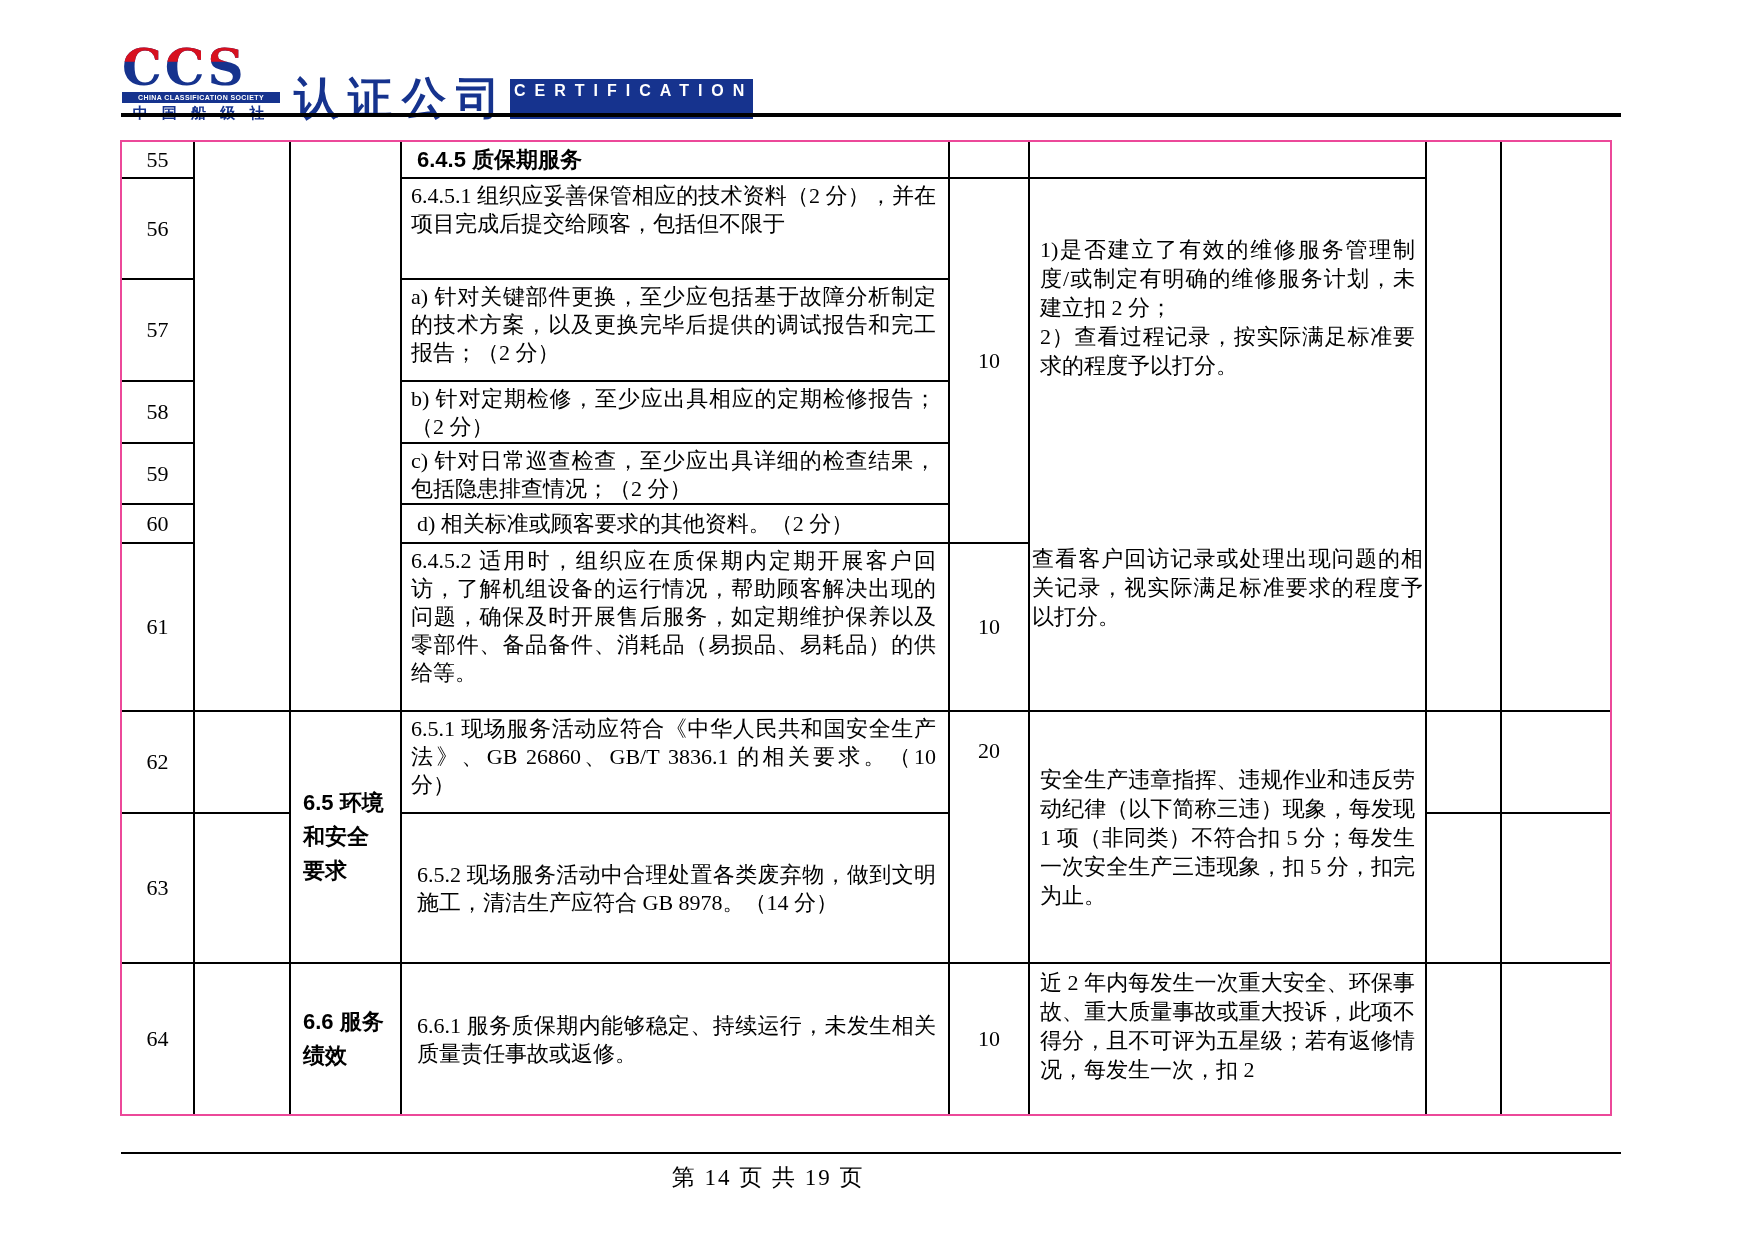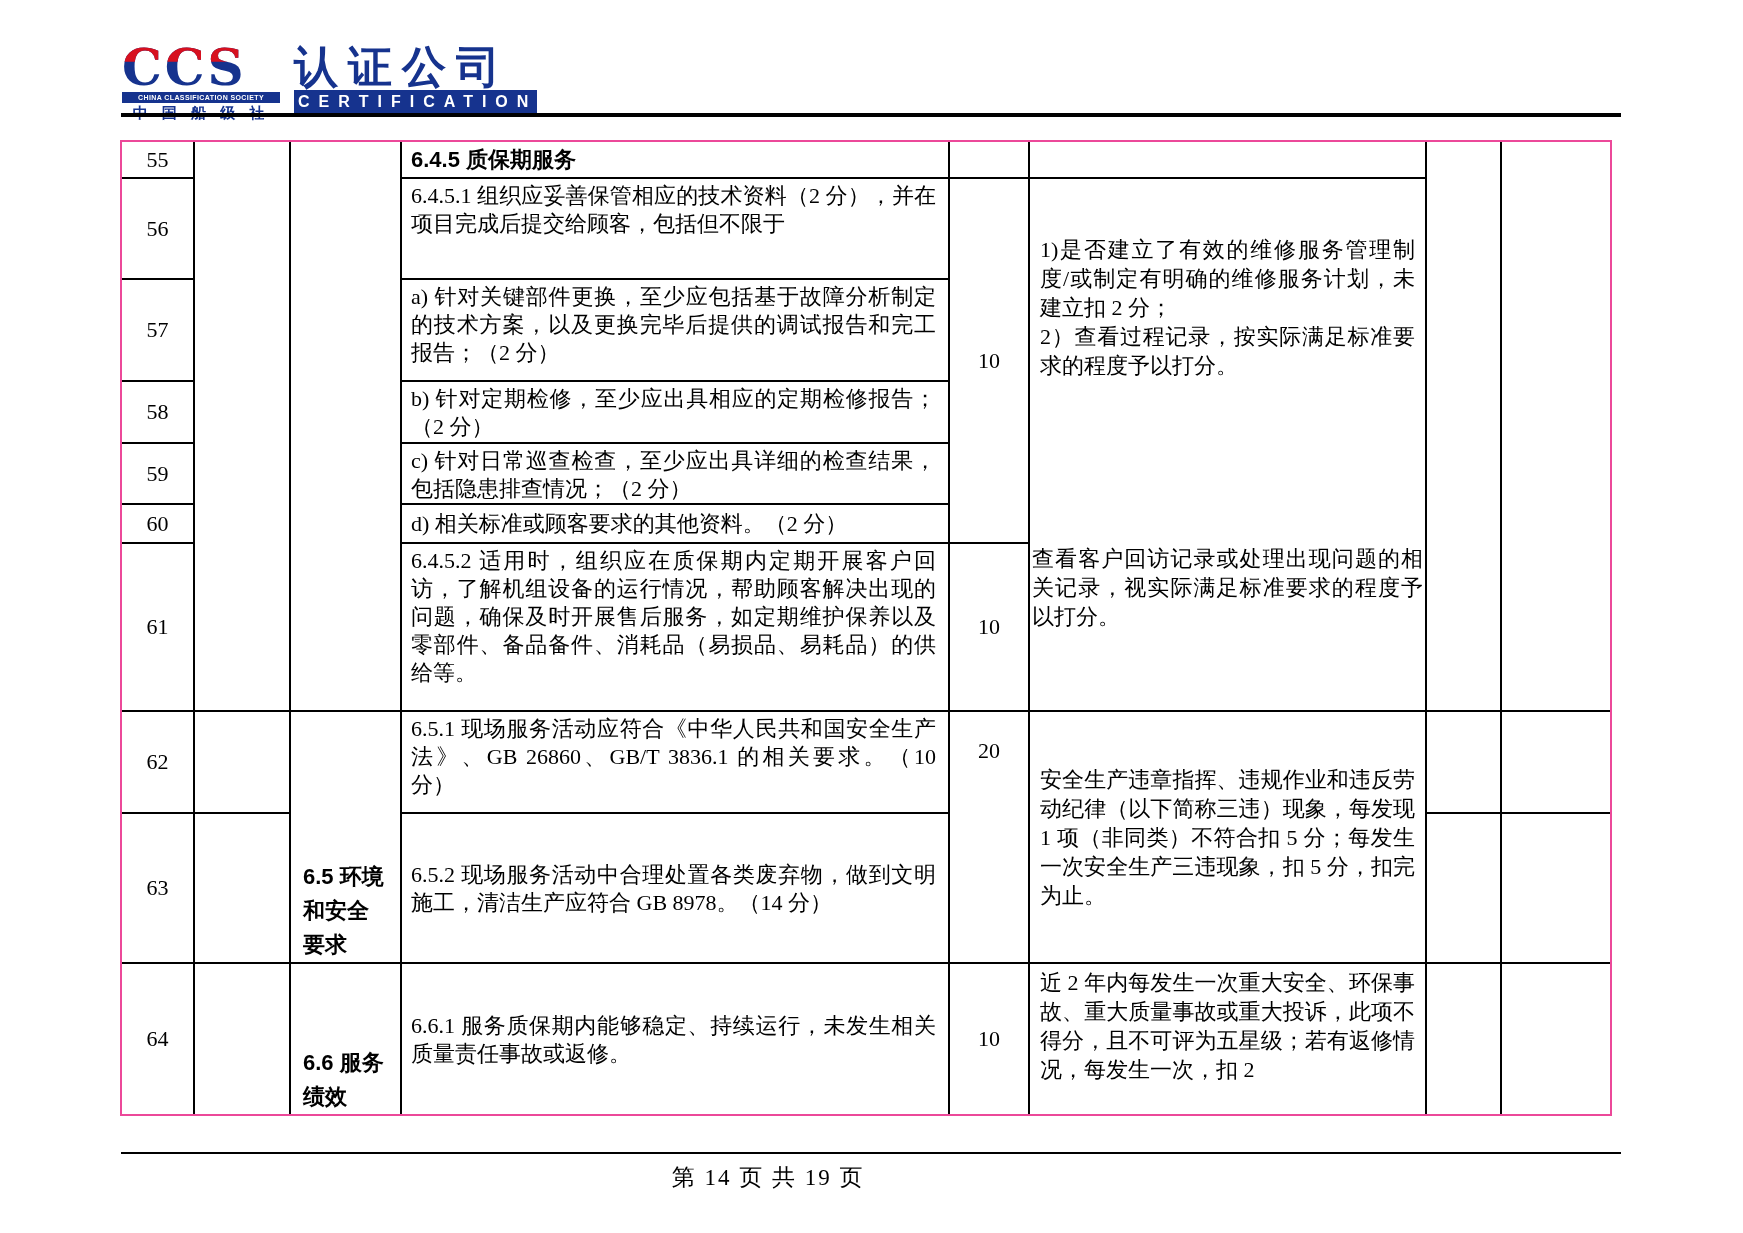--- a/index.html
+++ b/index.html
@@ -9,43 +9,43 @@
     font-family:"Liberation Serif","DejaVu Serif",serif; color:#000;
   }
   
   .logo-wrap { position:absolute; left:122px; top:46px; display:flex; align-items:flex-start; }
   .ccs-block { display:flex; flex-direction:column; width:158px; }
   .ccs-word { font-family:"DejaVu Serif","Liberation Serif",serif; font-weight:bold; font-size:50px; line-height:44px; letter-spacing:3px; display:flex; }
   .ccs-letter { position:relative; color:#16338e; }
   .ccs-letter::after { content:attr(data-ch); position:absolute; left:0; top:0; color:#d7101f; clip-path:inset(0 0 64% 0); }
   .society-bar { margin-top:2px; background:#16338e; color:#fff; font-family:"Liberation Sans","DejaVu Sans",sans-serif; font-weight:bold; font-size:7px; letter-spacing:0.4px; text-align:center; padding:2px 1px; white-space:nowrap; }
   .society-cn { margin-top:1px; color:#16338e; font-family:"Liberation Sans","DejaVu Sans",sans-serif; font-weight:bold; font-size:15px; letter-spacing:5px; text-align:center; white-space:nowrap; }
-  .cert-block { margin-left:14px; display:flex; flex-direction:column; }
+  .cert-block { margin-left:14px; display:flex; flex-direction:row;margin-top:31px; }
   .company-cn { color:#16338e; font-family:"Liberation Sans","DejaVu Sans",sans-serif; font-weight:bold; font-size:44px; line-height:42px; letter-spacing:10px; white-space:nowrap; }
   .cert-bar { margin-top:2px; background:#16338e; color:#fff; font-family:"Liberation Sans","DejaVu Sans",sans-serif; font-weight:bold; font-size:16px; letter-spacing:9px; text-align:center; padding:3px 0 2px 4px; }
   .doc-line { position:absolute; left:776px; top:80px; font-size:23px; letter-spacing:1px; white-space:nowrap; }
   .header-rule { position:absolute; left:121px; top:113px; width:1500px; height:4px; background:#000; }
   
   .tbl {
     position:absolute; left:120px; top:140px;
     width:1492px; height:976px;
     border:2px solid #ec4899;
     display:grid;
     grid-template-columns:73px 96px 111px 548px 80px 397px 75px 108px;
     grid-template-rows:37px 101px 102px 62px 61px 39px 168px 102px 150px 150px;
   }
   .cell { border-right:2px solid #000; border-bottom:2px solid #000; font-size:22px; overflow:hidden; }
   .lc { border-right:none; }
   .lr { border-bottom:none; }
   .num { display:flex; align-items:center; justify-content:center; font-size:22px; }
   .content { padding:3px 12px 2px 9px; line-height:28px; text-align:justify; }
   .vc { display:flex; align-items:center; }
-  .vc > div { width:100%; }
+  .vc > div { width:100%;margin-left:6px; }
   .bold { font-family:"Liberation Sans","DejaVu Sans",sans-serif; font-weight:bold; }
-  .section { display:flex; align-items:flex-end; padding:0 12px; line-height:34px; font-size:22px; }
+  .section { display:flex; align-items:center; padding:0 12px; line-height:34px; font-size:22px; }
   .score { display:flex; justify-content:center; align-items:center; font-size:22px; }
   .score-top { align-items:flex-start; padding-top:26px; }
   .criteria { padding:0 10px; line-height:29px; text-align:justify; }
   .critA { padding:0; display:flex; flex-direction:column; }
   .critA .pA1 { height:365px; padding:56px 10px 0 10px; line-height:29px; text-align:justify; }
   .critA .pA2 { flex:1; display:flex; align-items:flex-start; padding:0 2px; line-height:29px; text-align:justify; }
   .critB { display:flex; align-items:center; }
   .critC { padding-top:4px; }
   
   .footer-rule { position:absolute; left:121px; top:1152px; width:1500px; height:2px; background:#000; }

